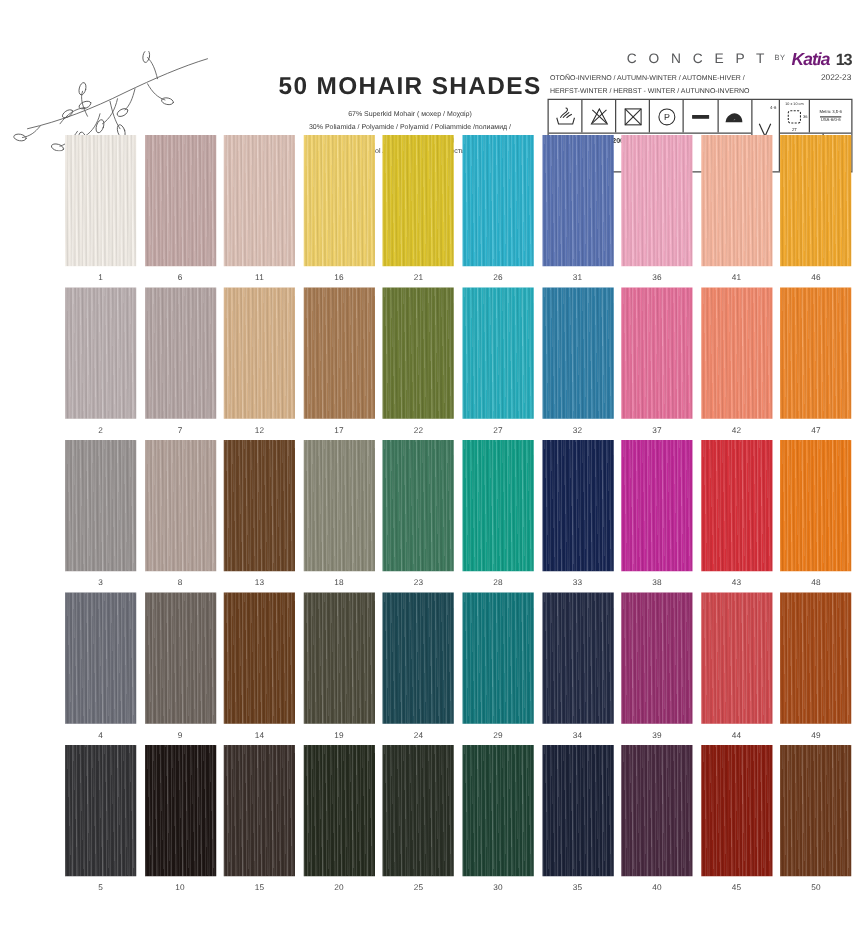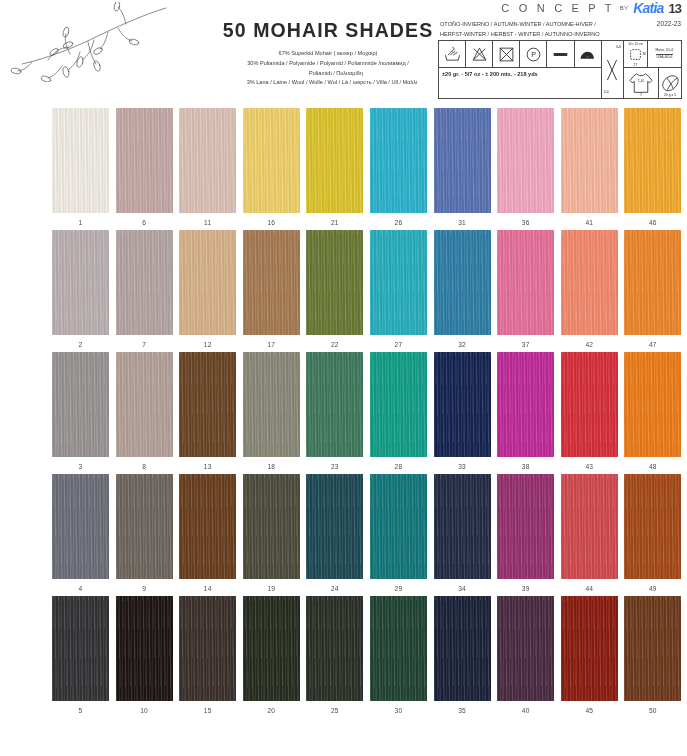--- a/index.html
+++ b/index.html
@@ -13,20 +13,21 @@
     font-family: "Liberation Sans", sans-serif;
     color: #2b2b2b;
     overflow: hidden;
     position: relative;
   }
 
   
   #header {
     position: relative;
     height: 100px;
+    margin-top: 39px;
   }
 
   #branch-art {
     position: absolute;
     left: 8px;
     top: 2px;
     width: 200px;
     height: 80px;
   }
 
@@ -46,21 +47,21 @@
   }
   #by-word {
     font-size: 6px;
     color: #58595b;
     letter-spacing: .3px;
   }
   #katia-logo {
     font-size: 14px;
     font-weight: bold;
     font-style: italic;
-    color: #3b82f6;
+    color: #701a75;
     letter-spacing: -0.8px;
   }
   #logo-thirteen {
     font-size: 13px;
     font-weight: bold;
     color: #3a3a3a;
     letter-spacing: -1px;
   }
 
   #title-block {

